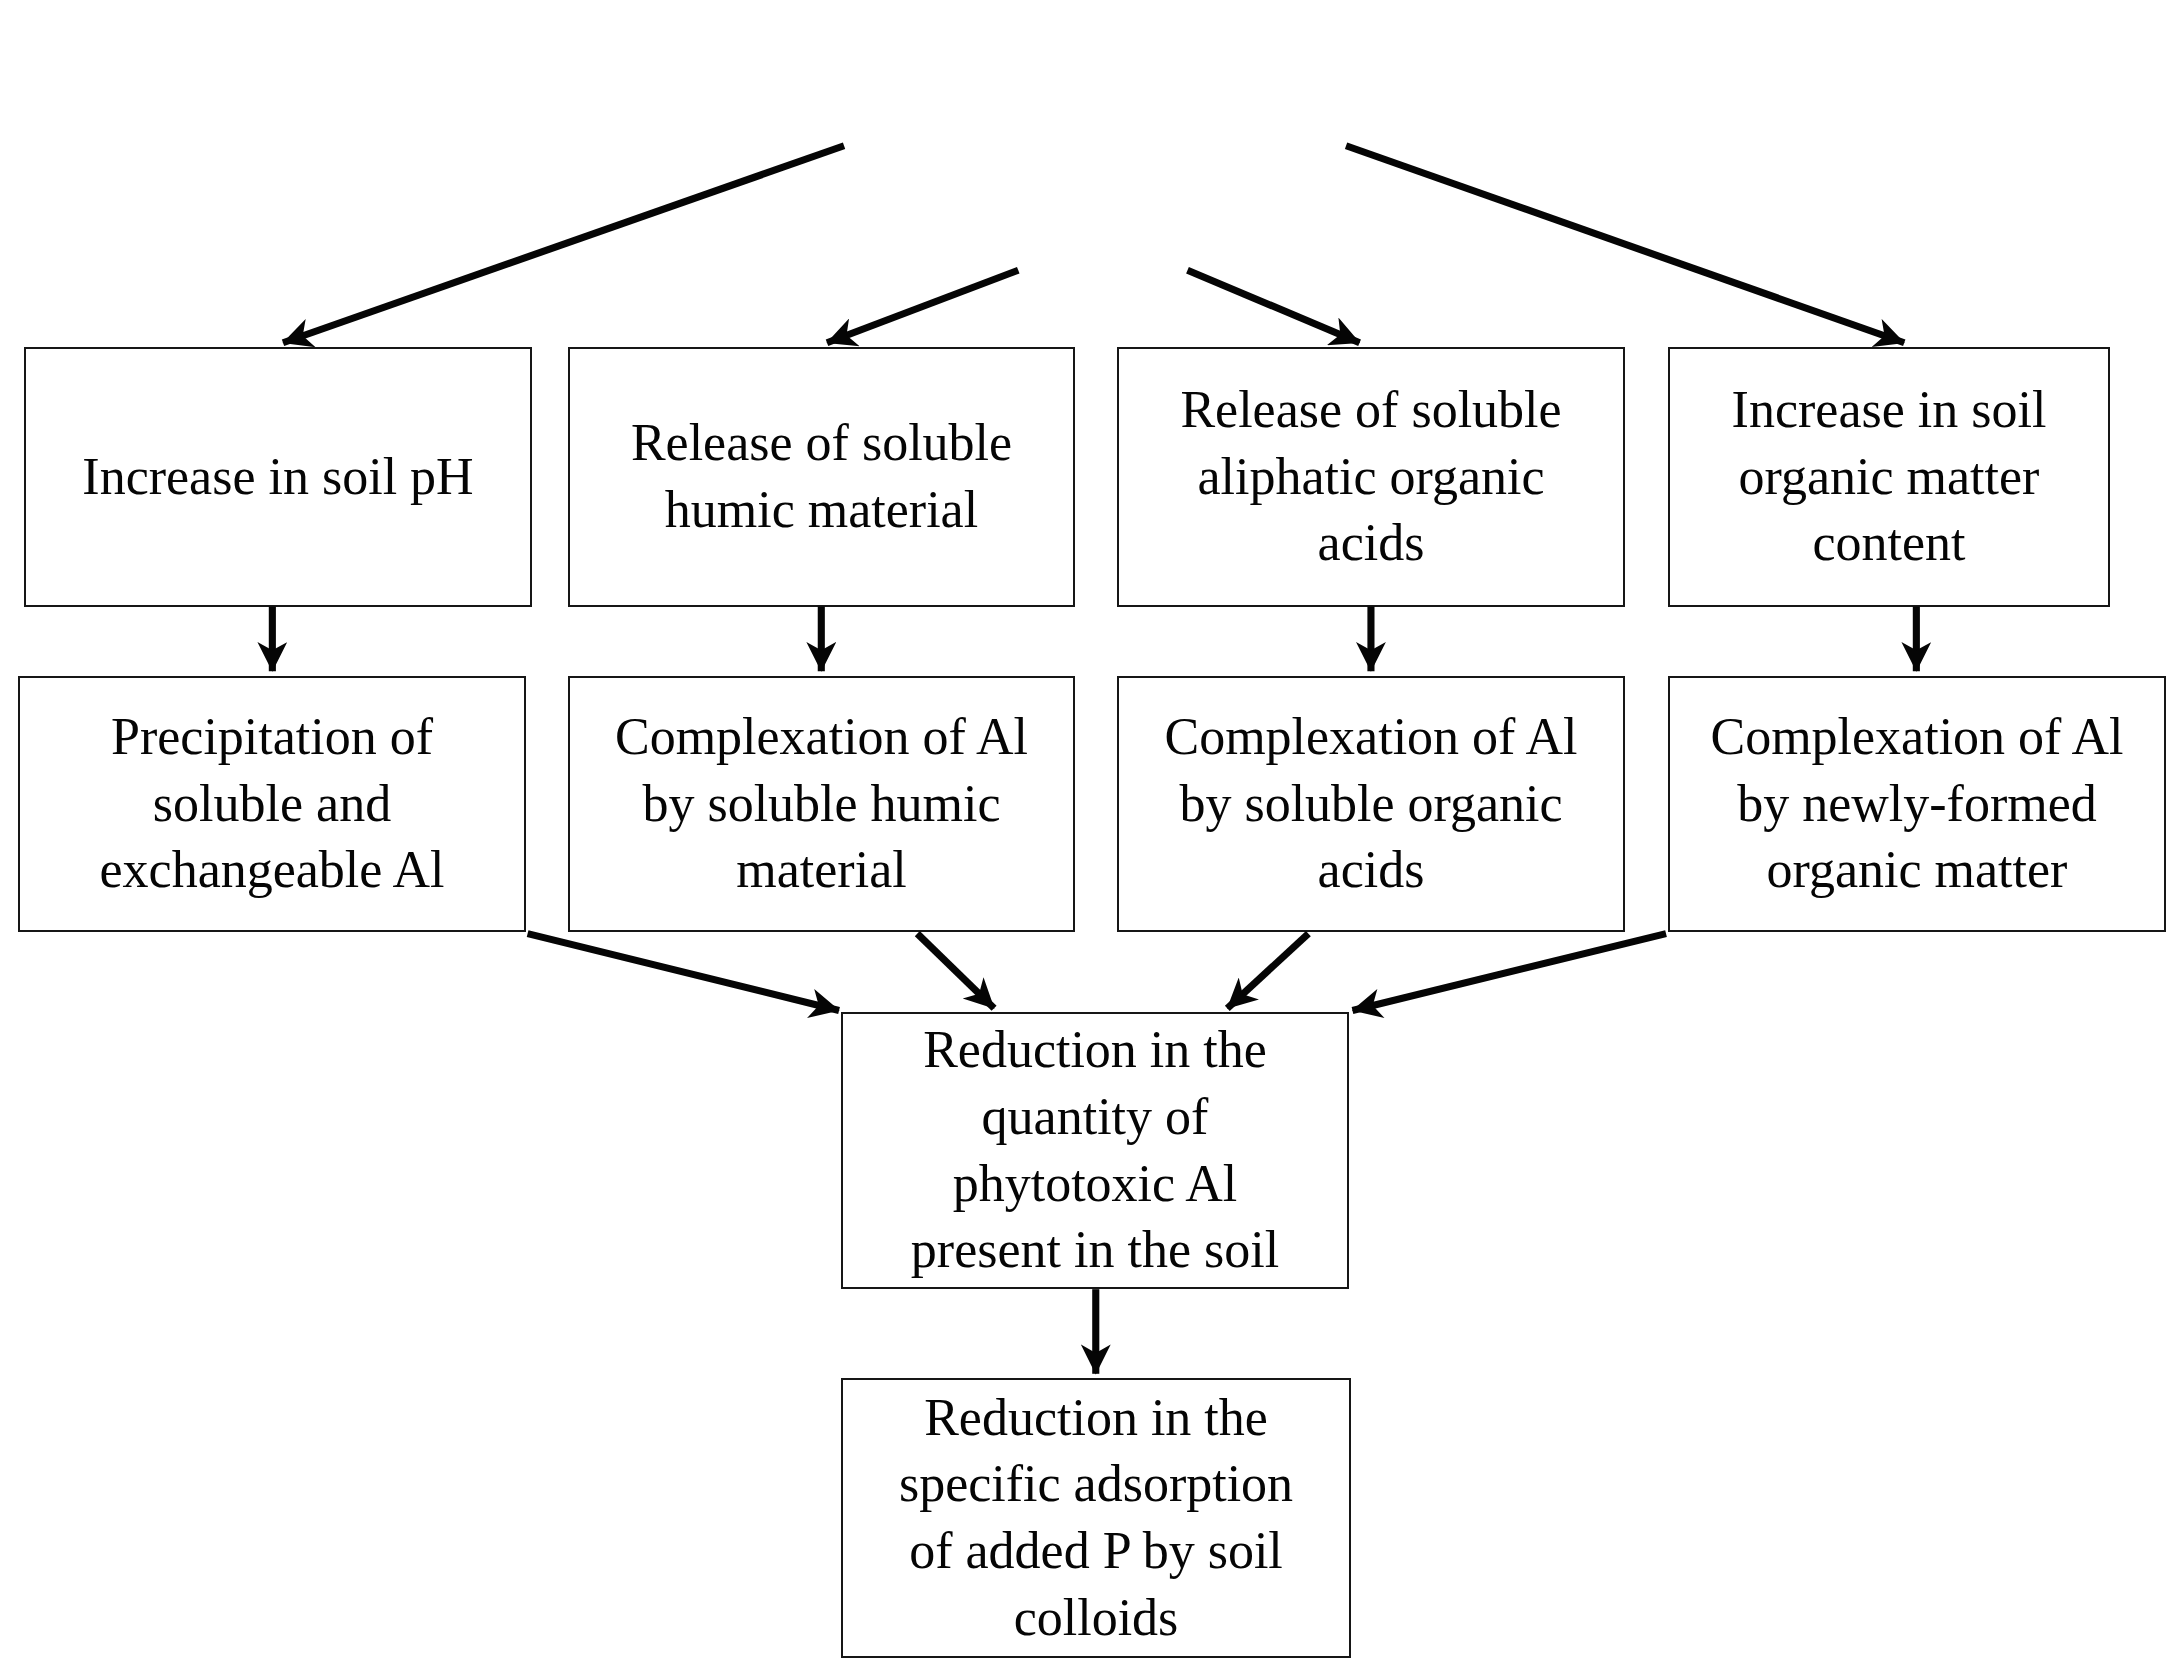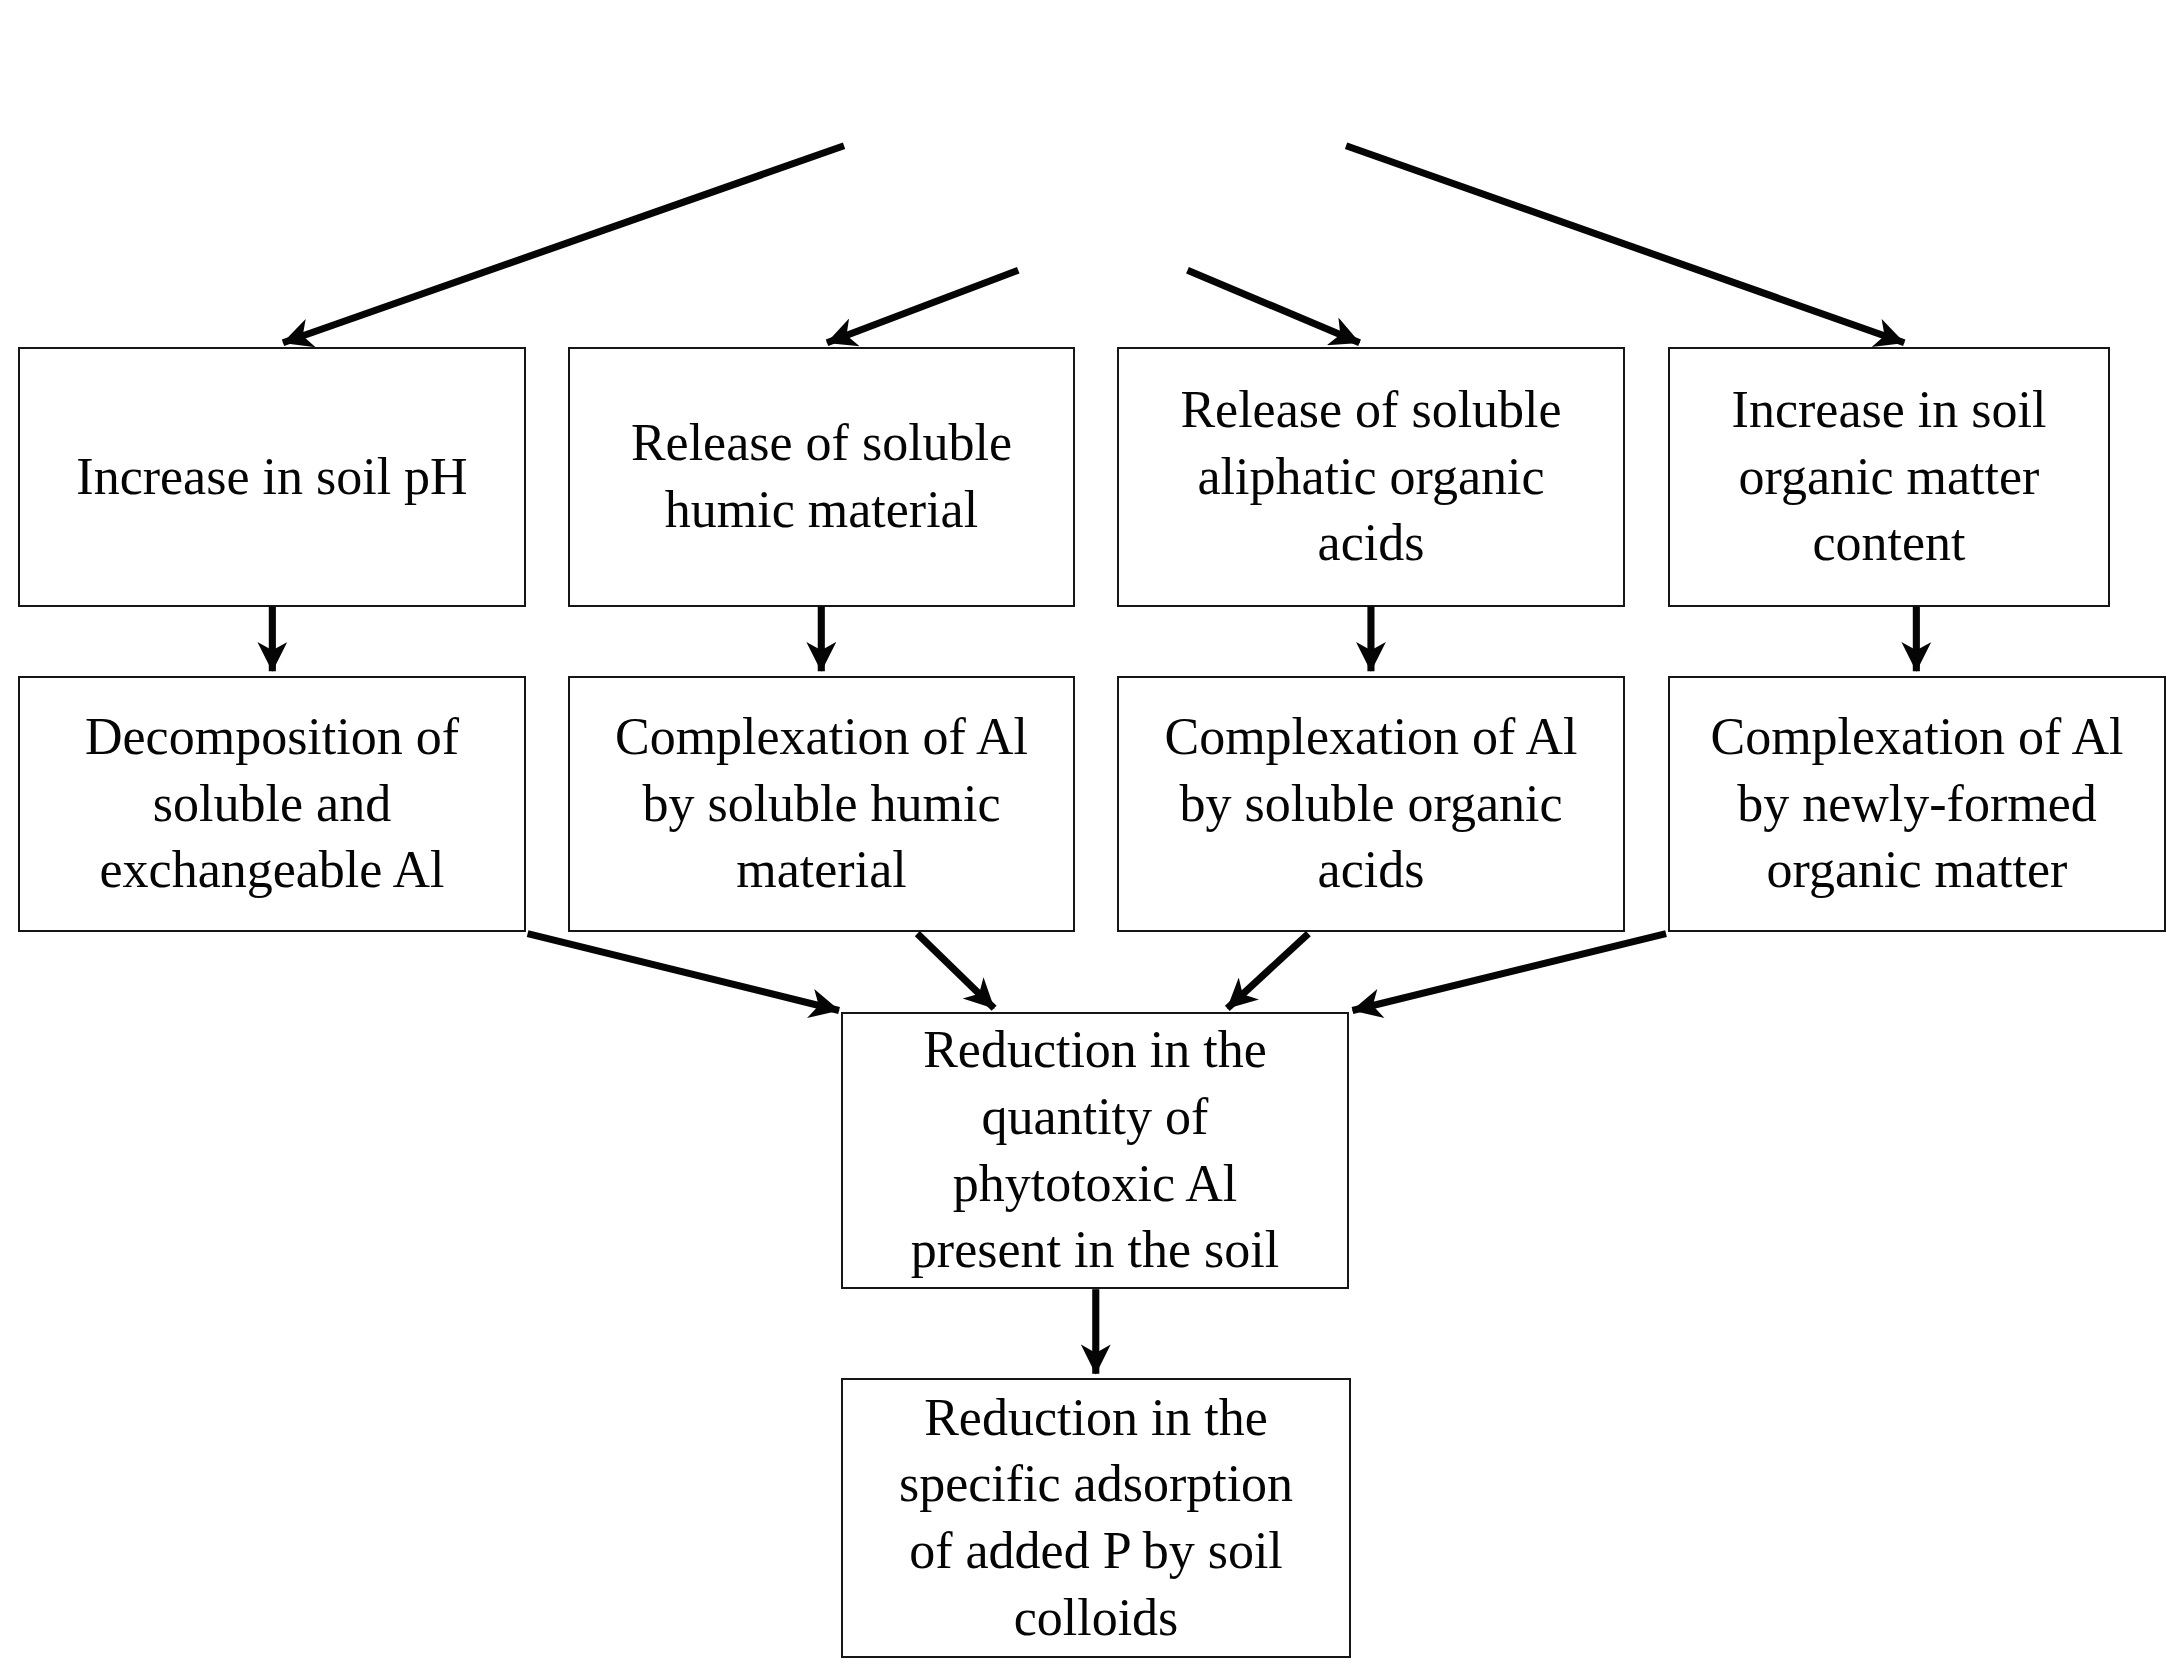--- a/index.html
+++ b/index.html
@@ -30,21 +30,21 @@
     justify-content: center;
     text-align: center;
     white-space: pre-line;
     font-size: 52px;
     line-height: 1.28;
     z-index: 1;
   }
   
   #n-decomposition { left: 843px; top: 20px;  width: 506px; height: 250px; }
   
-  #n-soil-ph       { left: 18px;   top: 347px; width: 508px; height: 260px; }
+  #n-soil-ph       { left: 24px;   top: 347px; width: 508px; height: 260px; }
   #n-humic-release { left: 568px;  top: 347px; width: 507px; height: 260px; }
   #n-aliphatic     { left: 1117px; top: 347px; width: 508px; height: 260px; }
   #n-som-increase  { left: 1668px; top: 347px; width: 442px; height: 260px; }
   
   #n-precipitation { left: 18px;   top: 676px; width: 508px; height: 256px; }
   #n-complex-humic { left: 568px;  top: 676px; width: 507px; height: 256px; }
   #n-complex-acids { left: 1117px; top: 676px; width: 508px; height: 256px; }
   #n-complex-om    { left: 1668px; top: 676px; width: 498px; height: 256px; }
   
   #n-phytotoxic    { left: 841px; top: 1012px; width: 508px; height: 277px; }
@@ -81,21 +81,21 @@
 aliphatic organic
 acids</span>
   </div>
   <div class="box" id="n-som-increase">
     <span>Increase in soil
 organic matter
 content</span>
   </div>
 
   <div class="box" id="n-precipitation">
-    <span>Decomposition of
+    <span>Precipitation of
 soluble and
 exchangeable Al</span>
   </div>
   <div class="box" id="n-complex-humic">
     <span>Complexation of Al
 by soluble humic
 material</span>
   </div>
   <div class="box" id="n-complex-acids">
     <span>Complexation of Al

